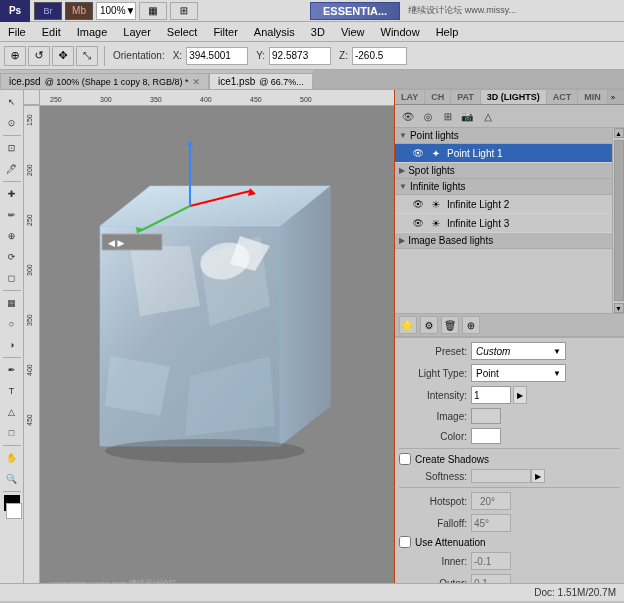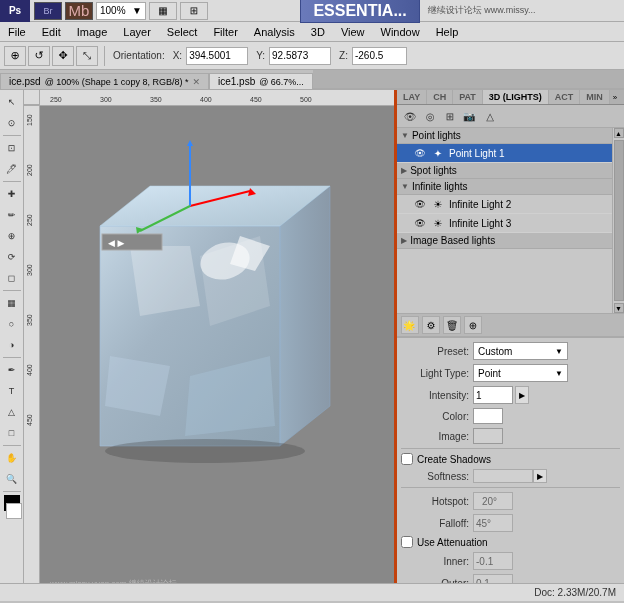--- a/index.html
+++ b/index.html
@@ -11,21 +11,21 @@
 
     
     .main-layout { display: flex; height: calc(603px - 68px - 22px - 20px); }
 
     
     .left-toolbar { width: 24px; background: #dcdcdc; border-right: 1px solid #aaa; display: flex; flex-direction: column; align-items: center; padding: 2px 0; gap: 1px; flex-shrink: 0; }
     .tool-btn { width: 20px; height: 20px; background: #dcdcdc; border: none; display: flex; align-items: center; justify-content: center; cursor: pointer; font-size: 9px; color: #333; }
     .tool-separator { width: 18px; height: 1px; background: #aaa; margin: 1px 0; }
 
     
-    .right-panel { width: 230px; background: #c8c8c8; border-left: 3px solid #c2410c; flex-shrink: 0; overflow: hidden; }
+    .right-panel { width: 230px; background: #c8c8c8; border-left: 1px solid #c2410c; flex-shrink: 0; overflow: hidden; }
 
     
     .lights-panel { overflow-y: auto; height: 180px; background: #c8c8c8; }
     .light-group { }
     .light-group-header { display: flex; align-items: center; padding: 2px 4px; background: #b8b8b8; border-bottom: 1px solid #aaa; font-size: 10px; cursor: pointer; }
     .light-group-arrow { font-size: 8px; margin-right: 3px; color: #555; }
     .light-item { display: flex; align-items: center; padding: 2px 6px 2px 16px; border-bottom: 1px solid #d0d0d0; cursor: pointer; font-size: 10px; }
     .light-item.selected { background: #3264b4; color: white; }
     .light-eye { width: 14px; height: 14px; margin-right: 4px; display: flex; align-items: center; justify-content: center; font-size: 9px; }
     .light-icon { width: 14px; height: 14px; margin-right: 4px; display: flex; align-items: center; justify-content: center; font-size: 10px; }
@@ -64,30 +64,30 @@
     .sb-arrow { width: 10px; height: 10px; background: #b8b8b8; border: 1px solid #999; display: flex; align-items: center; justify-content: center; font-size: 7px; cursor: pointer; }
     .sb-thumb { width: 10px; flex: 1; background: #a8a8a8; border: 1px solid #999; margin: 2px 0; }
   </style>
 </head>
 <body>
 
 <div class="top-app-bar">
   <div class="app-logo">Ps</div>
   <div style="display:flex;align-items:center;padding:0 4px;gap:3px;">
     <div style="width:28px;height:18px;background:#2a2a6a;border:1px solid #555;display:flex;align-items:center;justify-content:center;color:#aad;font-size:9px;">Br</div>
-    <div style="width:28px;height:18px;background:#5a3a2a;border:1px solid #555;display:flex;align-items:center;justify-content:center;color:#daa;font-size:15px;">Mb</div>
-    <div style="width:50px;height:18px;background:white;border:1px solid #aaa;display:flex;align-items:center;justify-content:space-between;padding:0 3px;font-size:10px;">
+    <div style="width:28px;height:18px;background:#5a3a2a;border:1px solid #555;display:flex;align-items:center;justify-content:center;color:#daa;font-size:10px;">Mb</div>
+    <div style="width:40px;height:18px;background:white;border:1px solid #aaa;display:flex;align-items:center;justify-content:space-between;padding:0 3px;font-size:10px;">
       <span>100%</span>
       <span>▼</span>
     </div>
     <div style="width:28px;height:18px;background:#dcdcdc;border:1px solid #aaa;display:flex;align-items:center;justify-content:center;font-size:10px;">▦</div>
     <div style="width:28px;height:18px;background:#dcdcdc;border:1px solid #aaa;display:flex;align-items:center;justify-content:center;font-size:10px;">⊞</div>
   </div>
   <div style="flex:1;display:flex;align-items:center;justify-content:center;">
-    <div style="background:linear-gradient(to right,#6a7aba,#4a5a9a);color:white;padding:2px 12px;font-size:16px;font-weight:bold;border:1px solid #3a4a8a;">ESSENTIA...</div>
+    <div style="background:linear-gradient(to right,#6a7aba,#4a5a9a);color:white;padding:2px 12px;font-size:11px;font-weight:bold;border:1px solid #3a4a8a;">ESSENTIA...</div>
     <div style="font-size:9px;color:#555;margin-left:8px;">继续设计论坛 www.missy...</div>
   </div>
 </div>
 
 <div class="menubar">
   <div class="menubar-item">File</div>
   <div class="menubar-item">Edit</div>
   <div class="menubar-item">Image</div>
   <div class="menubar-item">Layer</div>
   <div class="menubar-item">Select</div>
@@ -324,48 +324,48 @@
       <div style="width:18px;height:18px;display:flex;align-items:center;justify-content:center;font-size:10px;cursor:pointer;background:#c8c8c8;border:1px solid #aaa;">⚙</div>
       <div style="width:18px;height:18px;display:flex;align-items:center;justify-content:center;font-size:10px;cursor:pointer;background:#c8c8c8;border:1px solid #aaa;">🗑</div>
       <div style="width:18px;height:18px;display:flex;align-items:center;justify-content:center;font-size:10px;cursor:pointer;background:#c8c8c8;border:1px solid #aaa;">⊕</div>
       <div style="flex:1;"></div>
     </div>
 
     <div class="props-panel">
 
       <div class="prop-row">
         <span class="prop-label" style="width:68px;">Preset:</span>
-        <div style="width:95px;height:18px;background:white;border:1px solid #999;display:flex;align-items:center;justify-content:space-between;padding:0 4px;cursor:pointer;">
+        <div style="width:95px;height:18px;background:white;border:1px solid #999;display:flex;align-items:center;justify-content:space-between;padding:0 4px;cursor:pointer;font-style:italic;">
           <span style="font-size:10px;">Custom</span>
           <span style="font-size:8px;">▼</span>
         </div>
       </div>
 
       <div class="prop-row">
         <span class="prop-label" style="width:68px;">Light Type:</span>
         <div style="width:95px;height:18px;background:white;border:1px solid #999;display:flex;align-items:center;justify-content:space-between;padding:0 4px;cursor:pointer;">
           <span style="font-size:10px;">Point</span>
           <span style="font-size:8px;">▼</span>
         </div>
       </div>
 
       <div class="prop-row">
         <span class="prop-label" style="width:68px;">Intensity:</span>
         <input type="text" style="width: 40px; height: 18px; border: 1px solid rgb(153, 153, 153); font-size: 10px; padding: 0px 2px;" value="1">
         <div style="width:14px;height:18px;background:#dcdcdc;border:1px solid #aaa;display:flex;align-items:center;justify-content:center;cursor:pointer;font-size:8px;margin-left:2px;">▶</div>
       </div>
 
       <div class="prop-row">
+        <span class="prop-label" style="width:68px;">Image:</span>
+        <div style="width:30px;height:16px;background:#d0d0d0;border:1px solid #999;cursor:pointer;"></div>
+      </div>
+
+      <div class="prop-row">
         <span class="prop-label" style="width:68px;">Color:</span>
         <div style="width:30px;height:16px;background:white;border:1px solid #999;cursor:pointer;"></div>
-      </div>
-
-      <div class="prop-row">
-        <span class="prop-label" style="width:68px;">Image:</span>
-        <div style="width:30px;height:16px;background:#d0d0d0;border:1px solid #999;cursor:pointer;"></div>
       </div>
 
       <div class="separator-line"></div>
 
       <div class="checkbox-row">
         <input type="checkbox" class="prop-checkbox" style="">
         <span style="font-size:10px;">Create Shadows</span>
       </div>
 
       <div class="prop-row">
@@ -403,14 +403,14 @@
 
     </div>
 
   </div>
 
 </div>
 
 <div class="status-bar">
   <span style="font-size:9px;color:#555;margin-top:32px;">www.missy yuan.com</span>
   <div style="flex:1;"></div>
-  <span style="font-size:10px;">Doc: 2.33M/20.7M</span>
+  <span style="font-size:10px;">Doc: 1.51M/20.7M</span>
 </div>
 
 </body></html>

